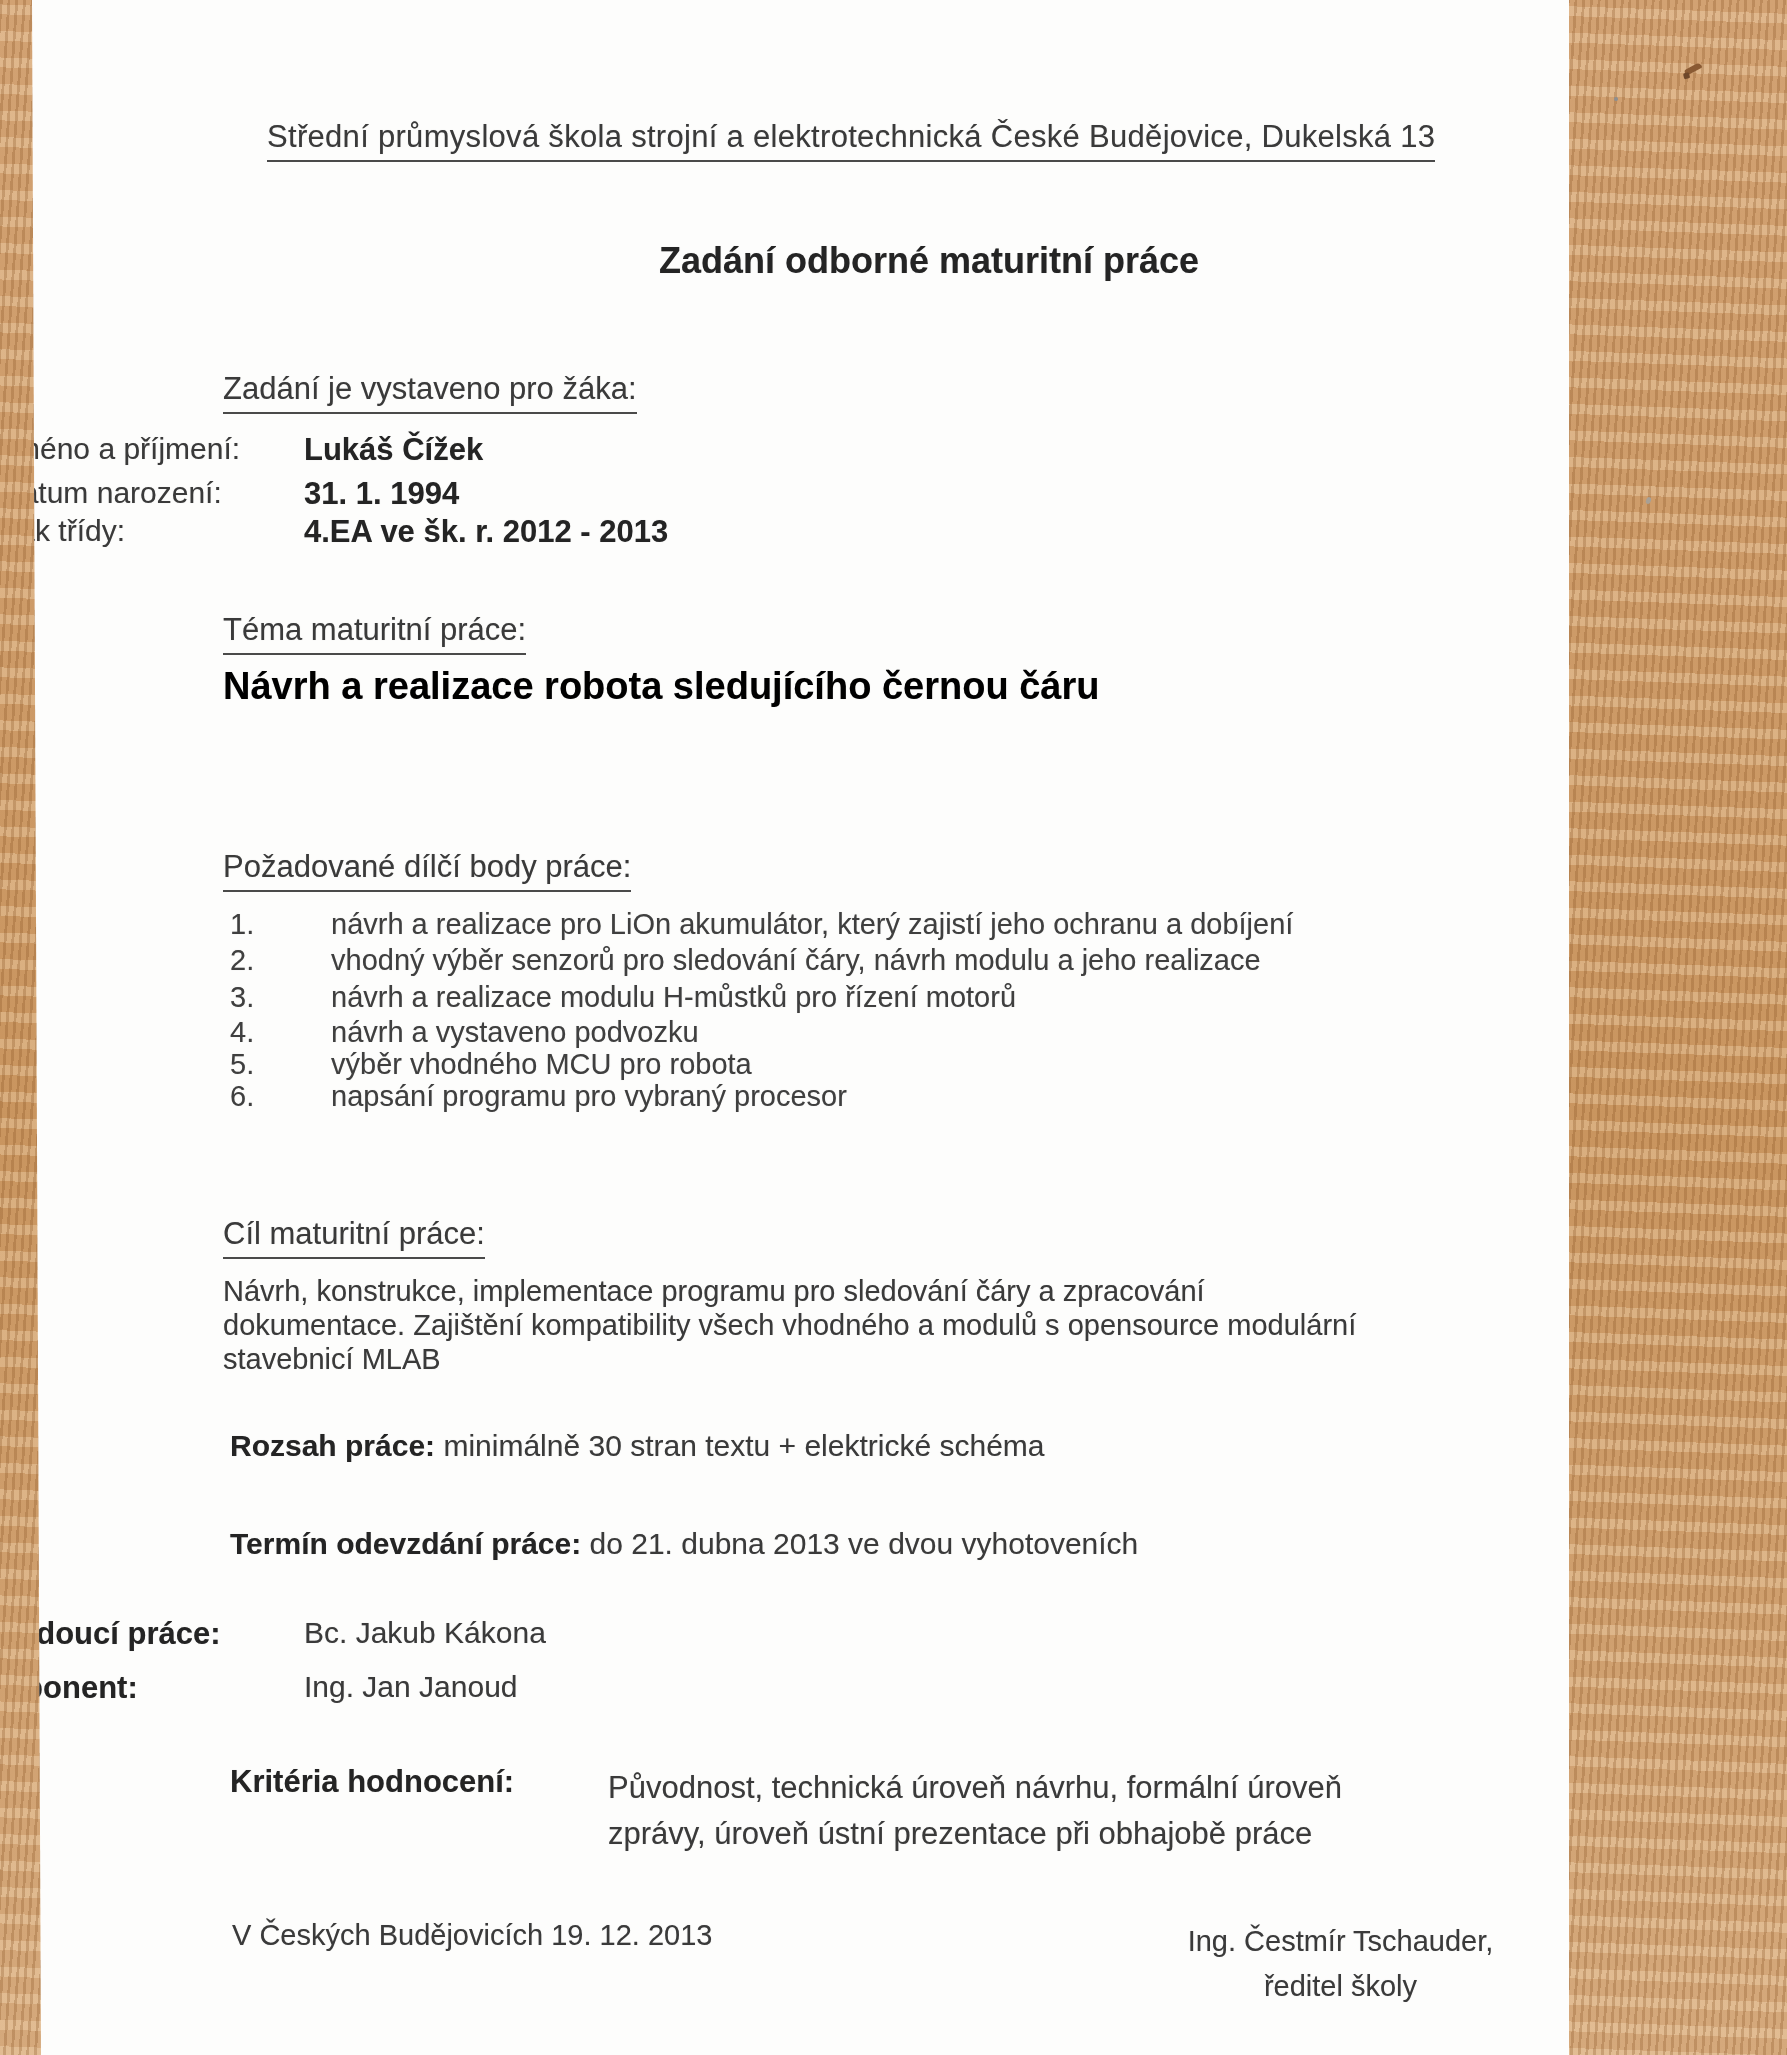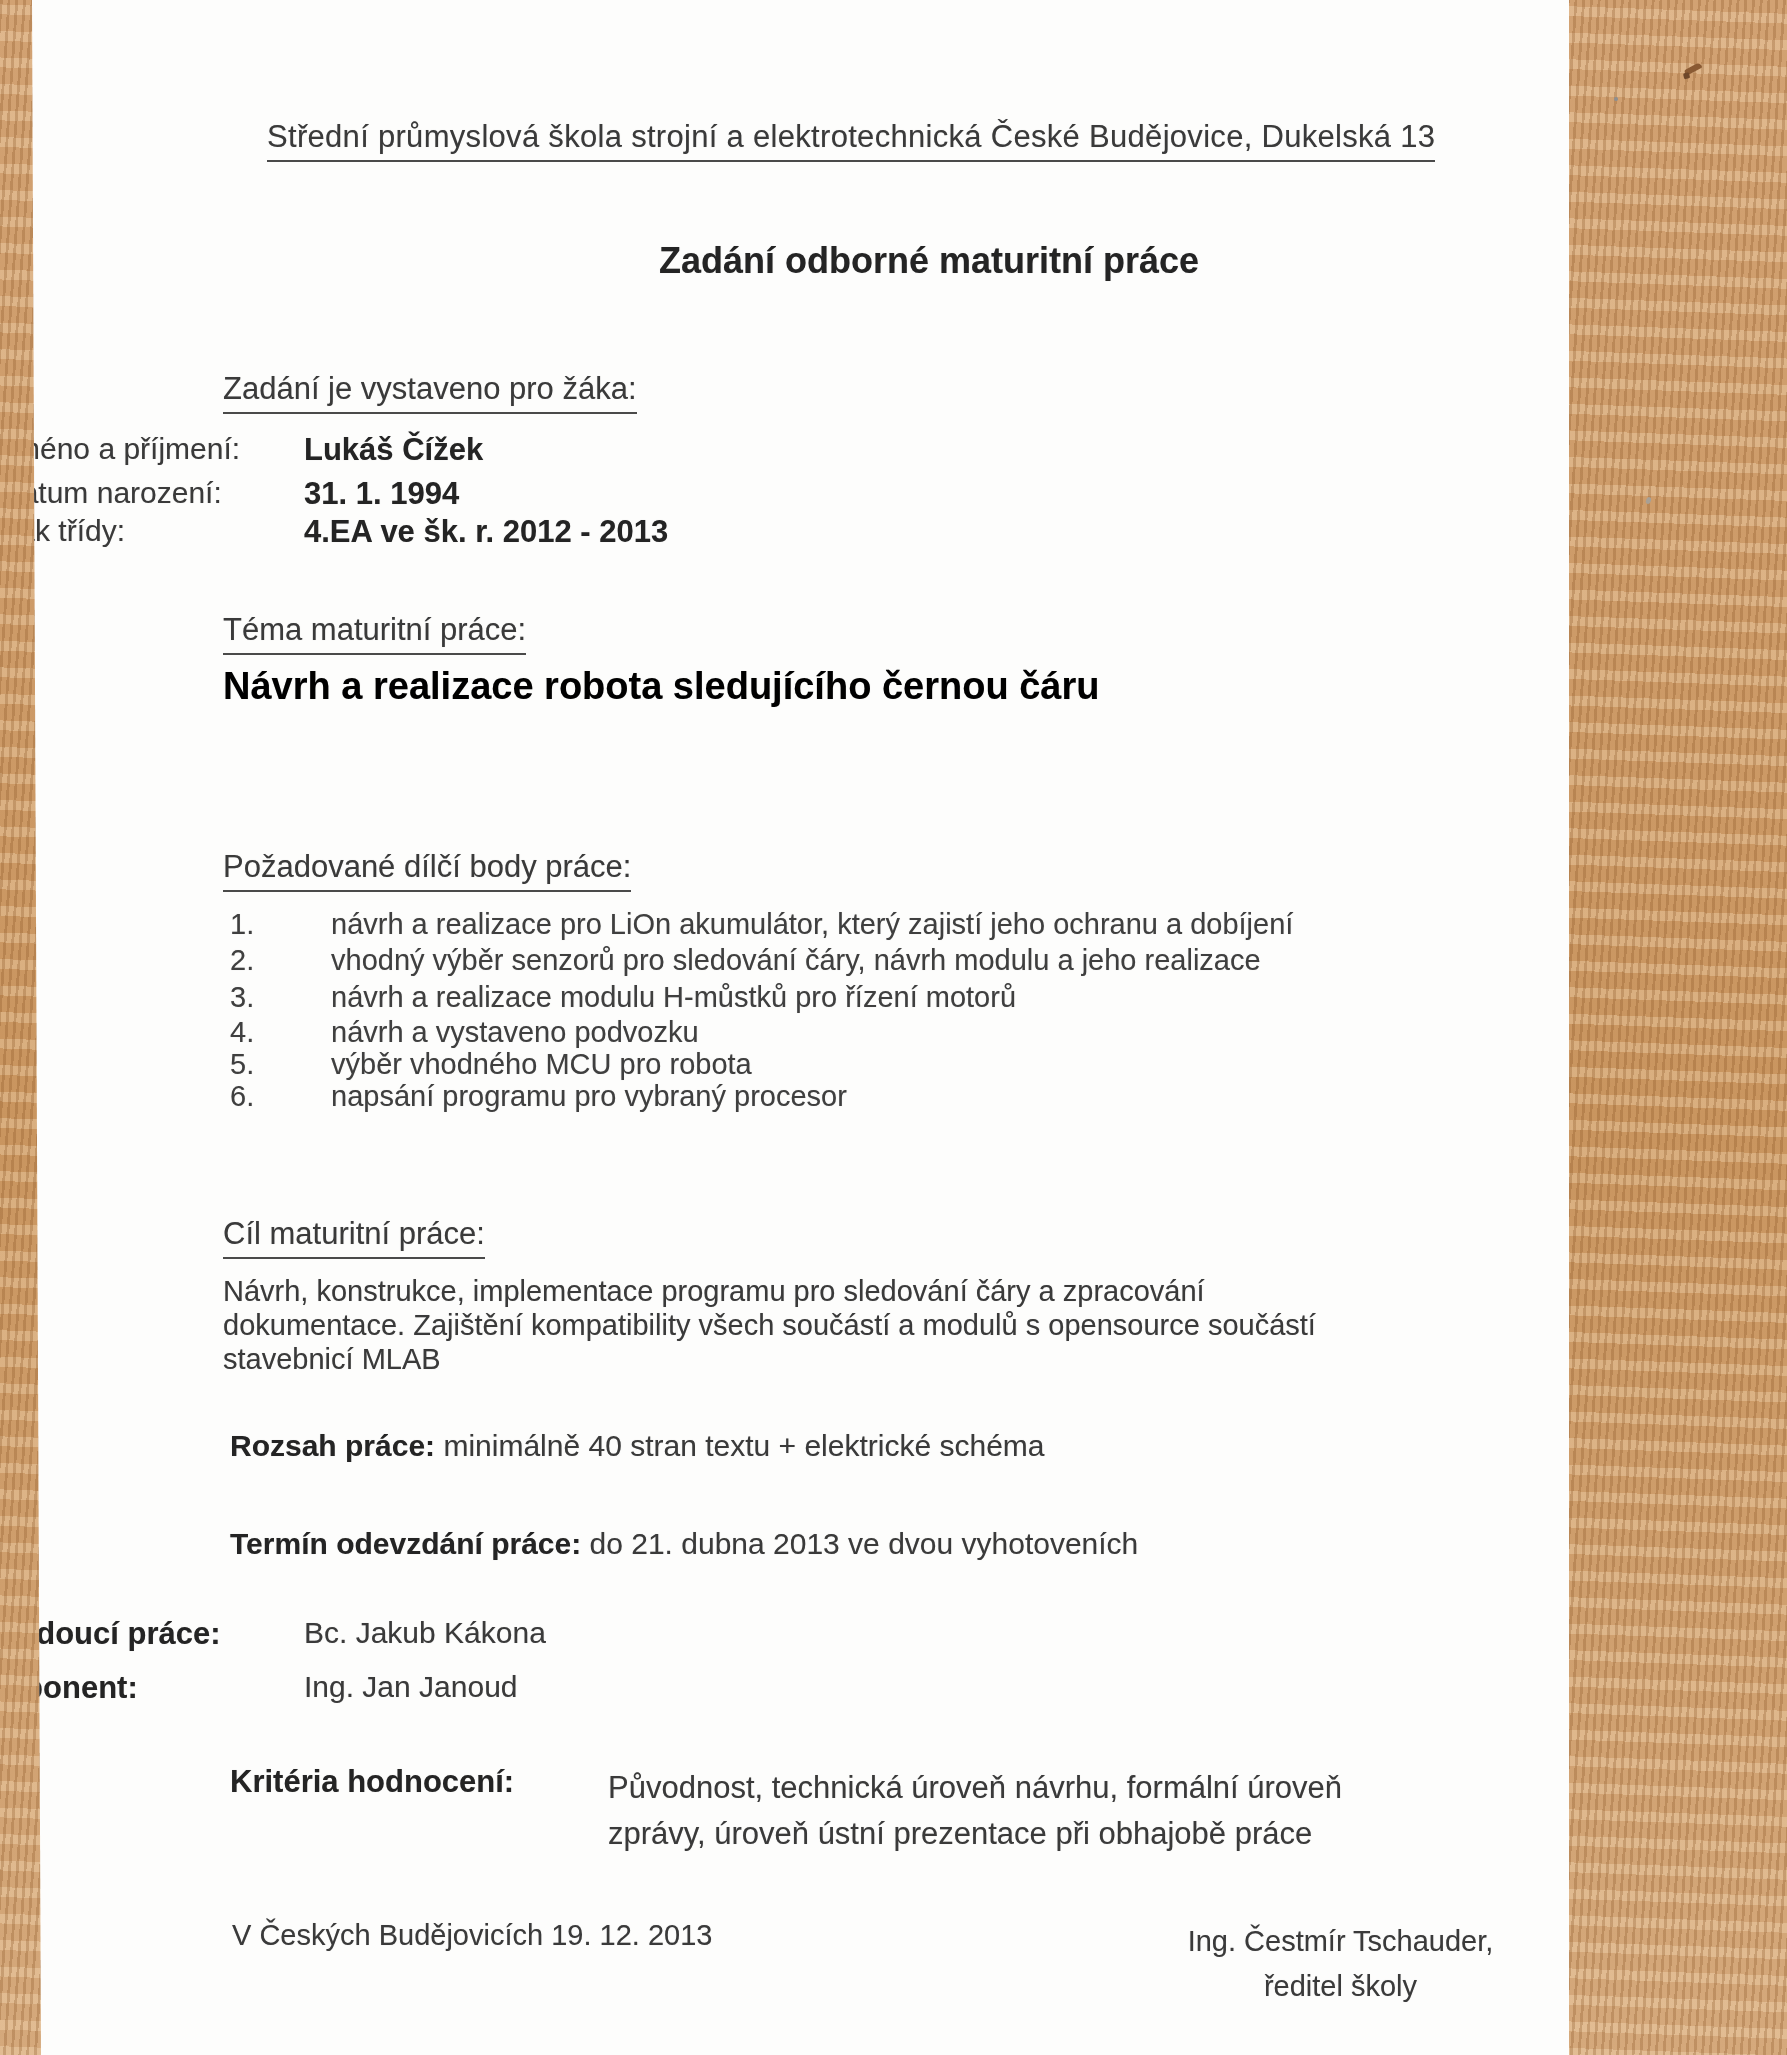--- a/index.html
+++ b/index.html
@@ -131,26 +131,26 @@
     <div class="req-item" style="top:172px">
       <span class="req-num">6.</span>
       <span class="req-text">napsání programu pro vybraný procesor</span>
     </div>
   </div>
 
   <div class="txt sec-heading underlined h-goal">Cíl maturitní práce:</div>
 
   <div class="txt goal-par">
     <div>Návrh, konstrukce, implementace programu pro sledování čáry a zpracování</div>
-    <div>dokumentace. Zajištění kompatibility všech součástí a modulů s opensource součástí</div>
+    <div>dokumentace. Zajištění kompatibility všech vhodného a modulů s opensource modulární</div>
     <div>stavebnicí MLAB</div>
   </div>
 
   <div class="txt inline-row scope-row">
-    <span class="bold">Rozsah práce:</span><span> minimálně 40 stran textu + elektrické schéma</span>
+    <span class="bold">Rozsah práce:</span><span> minimálně 30 stran textu + elektrické schéma</span>
   </div>
 
   <div class="txt inline-row deadline-row">
     <span class="bold">Termín odevzdání práce:</span><span> do 21. dubna 2013 ve dvou vyhotoveních</span>
   </div>
 
   <div class="p-row p-row1">
     <span class="txt p-label">Vedoucí práce:</span>
     <span class="txt p-value">Bc. Jakub Kákona</span>
   </div>

